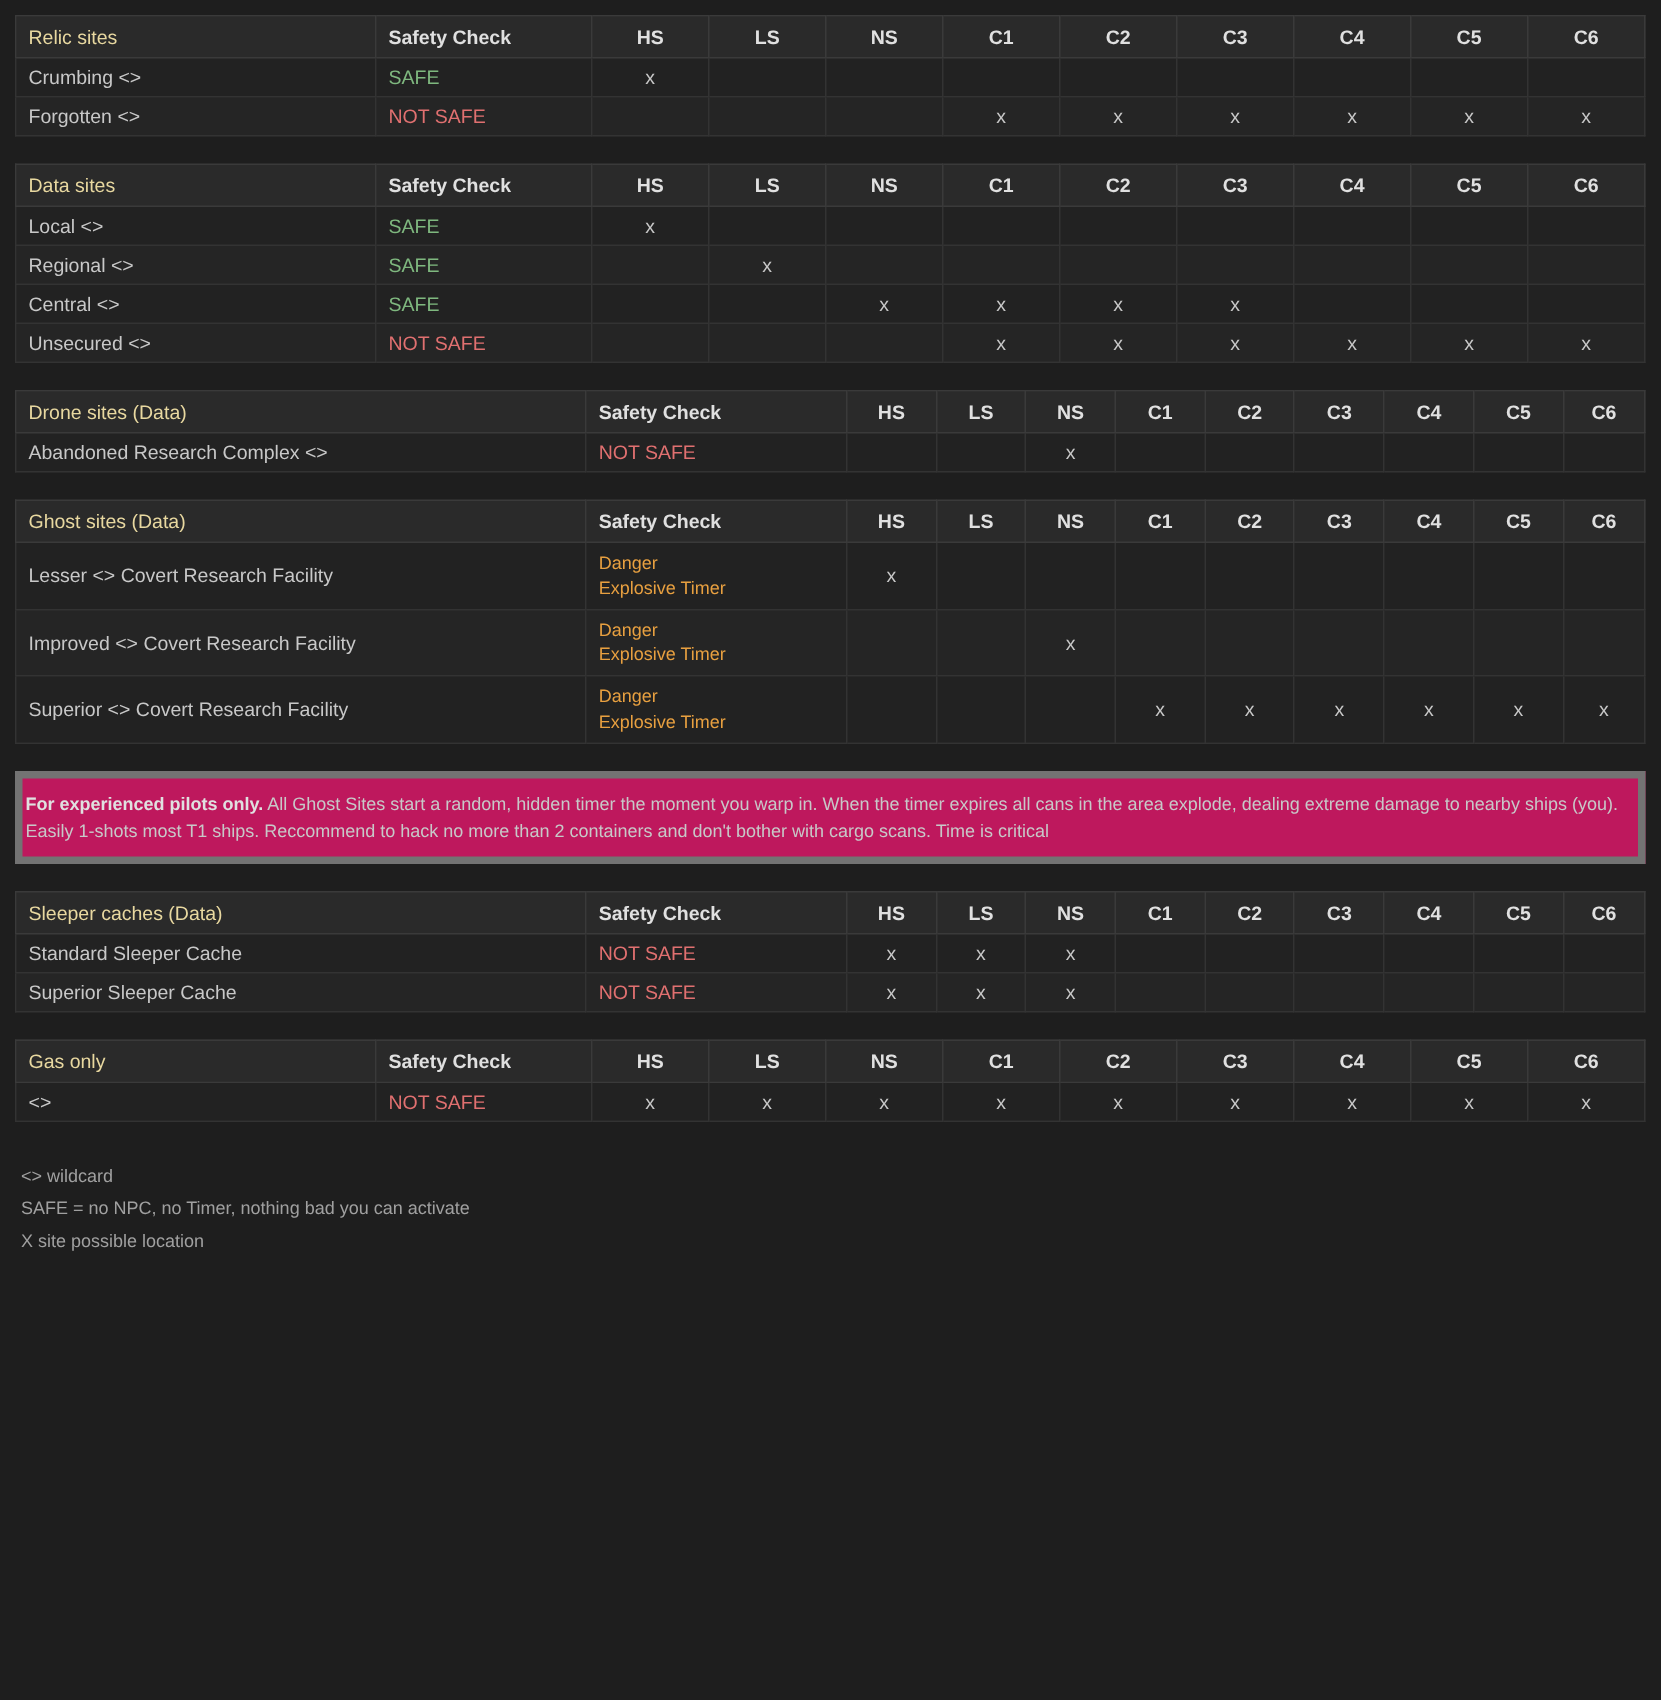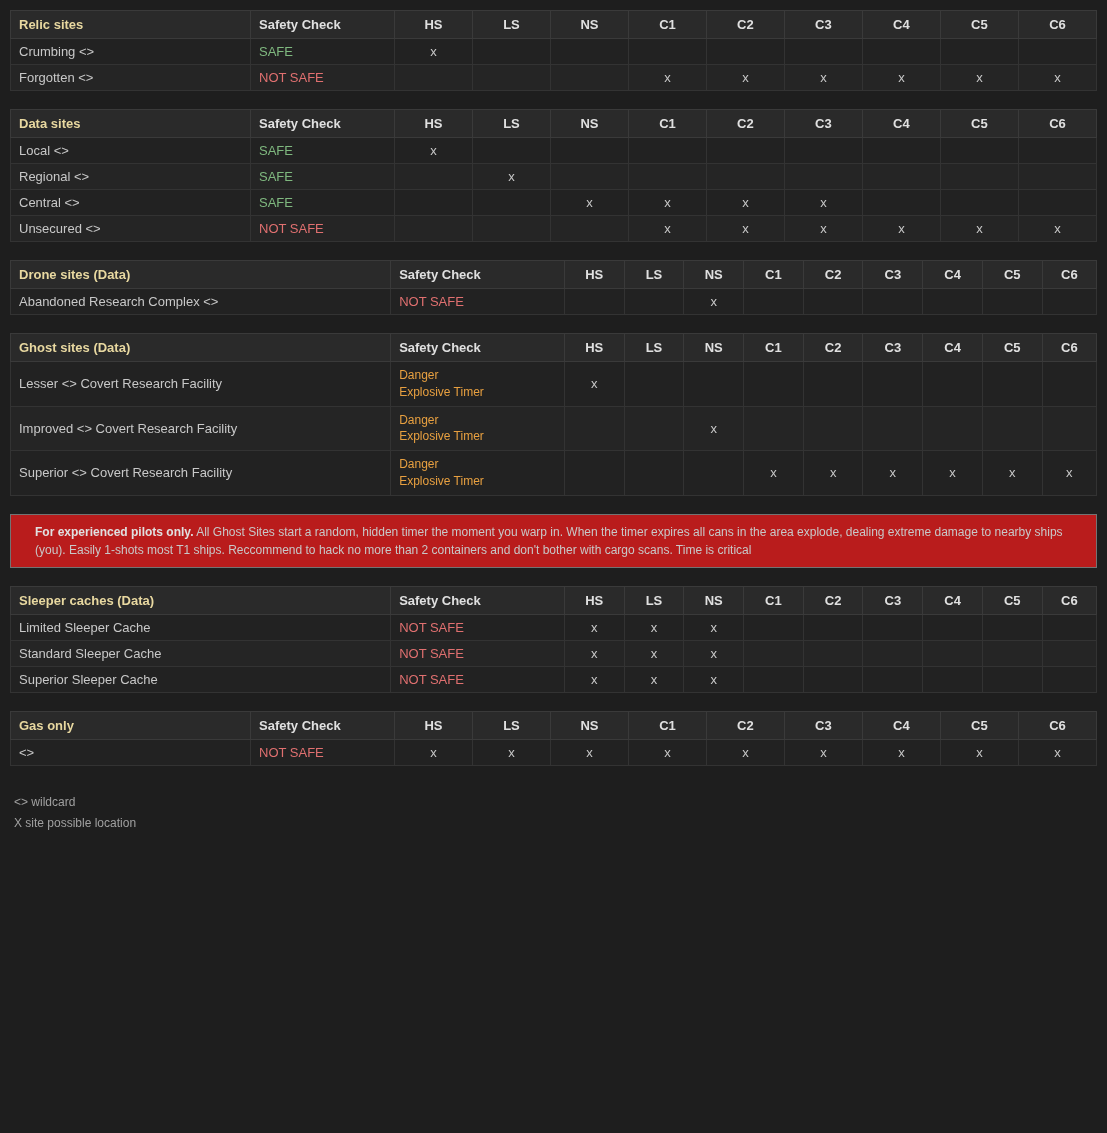--- a/index.html
+++ b/index.html
@@ -30,40 +30,40 @@
       border: 1px solid #333;
       background-color: #222;
       font-size: 13px;
       color: #c8c8c8;
     }
     tr:nth-child(even) td {
       background-color: #252525;
     }
     .header-row th:first-child {
       color: #e8d8a0;
-      font-weight: bold;
+      font-weight: normal;
     }
     .data-header th:first-child {
       color: #e8d8a0;
     }
     .safe {
       color: #7fb87f;
     }
     .not-safe {
       color: #e07070;
     }
     .danger-cell {
       color: #e8a040;
       font-size: 12px;
       line-height: 1.4;
     }
     .note-box {
-      background-color: #b91c1c;
-      border: 1px solid #737373;
-      padding: 8px 24px;
+      background-color: #be185d;
+      border: 5px solid #737373;
+      padding: 8px 2px;
       margin-bottom: 18px;
       font-size: 12px;
       color: #c8c8c8;
       line-height: 1.5;
     }
     .note-box strong {
       color: #e0e0e0;
     }
     .legend {
       padding: 8px 4px;
@@ -315,33 +315,20 @@
       <th class="col-c1-w">C1</th>
       <th class="col-c2-w">C2</th>
       <th class="col-c3-w">C3</th>
       <th class="col-c4-w">C4</th>
       <th class="col-c5-w">C5</th>
       <th class="col-c6-w">C6</th>
     </tr>
   </thead>
   <tbody id="sleeper-tbody">
       <tr>
-        <td>Limited Sleeper Cache</td>
-        <td class="not-safe">NOT SAFE</td>
-        <td class="x-mark" style="text-align: center;">x</td>
-        <td class="x-mark" style="text-align: center;">x</td>
-        <td class="x-mark" style="text-align: center;">x</td>
-        <td style="text-align: center;"></td>
-        <td style="text-align: center;"></td>
-        <td style="text-align: center;"></td>
-        <td style="text-align: center;"></td>
-        <td style="text-align: center;"></td>
-        <td style="text-align: center;"></td>
-      </tr>
-      <tr>
         <td>Standard Sleeper Cache</td>
         <td class="not-safe">NOT SAFE</td>
         <td class="x-mark" style="text-align: center;">x</td>
         <td class="x-mark" style="text-align: center;">x</td>
         <td class="x-mark" style="text-align: center;">x</td>
         <td style="text-align: center;"></td>
         <td style="text-align: center;"></td>
         <td style="text-align: center;"></td>
         <td style="text-align: center;"></td>
         <td style="text-align: center;"></td>
@@ -391,14 +378,15 @@
         <td class="x-mark" style="text-align: center;">x</td>
         <td class="x-mark" style="text-align: center;">x</td>
         <td class="x-mark" style="text-align: center;">x</td>
         <td class="x-mark" style="text-align: center;">x</td>
       </tr>
     </tbody>
 </table>
 
 <div class="legend">
   <div>&lt;&gt; wildcard</div>
+  <div>SAFE = no NPC, no Timer, nothing bad you can activate</div>
   <div>X site possible location</div>
 </div>
 
 </body></html>

